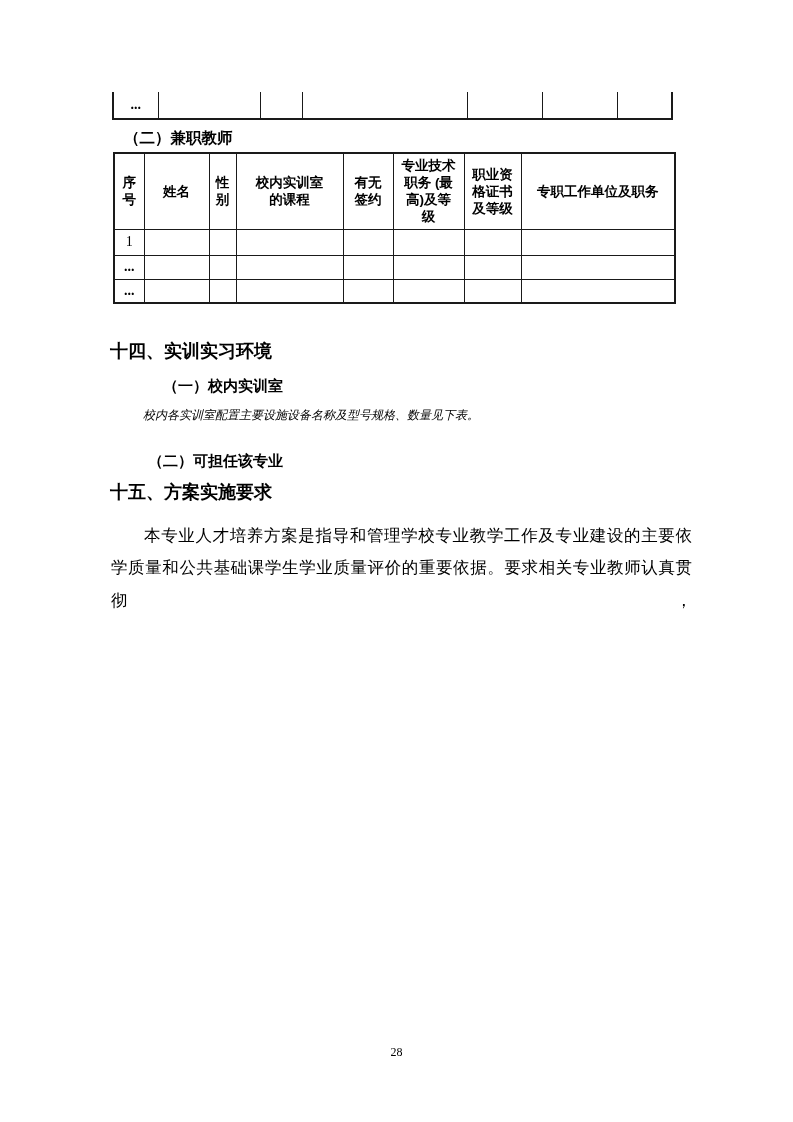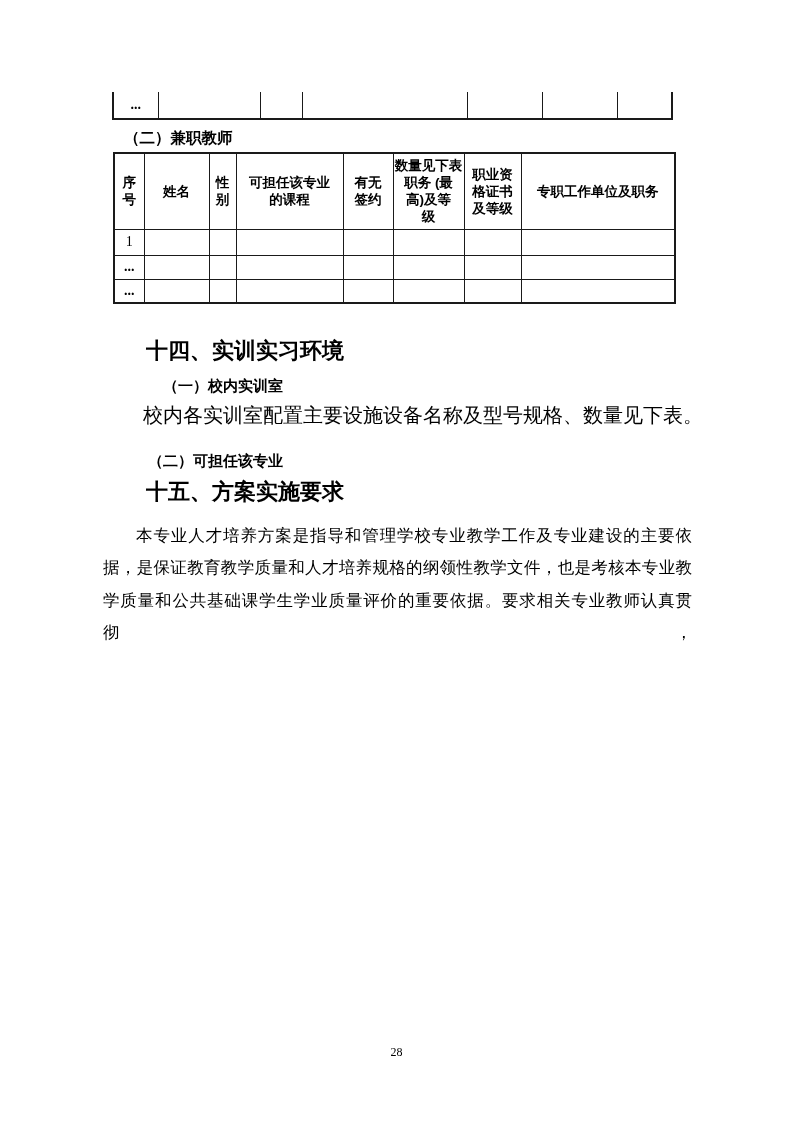--- a/index.html
+++ b/index.html
@@ -53,44 +53,44 @@
   .teacher-table td {
     font-size: 14px;
     font-family: "Liberation Serif", serif;
   }
   .teacher-table .dots { font-weight: bold; }
 
   
   .h-big {
     font-family: Liberation Serif, serif;
     font-weight: bold;
-    font-size: 22px;
+    font-size: 18px;
     line-height: 24px;
     white-space: nowrap;
-    margin-left: 36px;
   }
   .h-mid {
     font-family: "Liberation Sans", sans-serif;
     font-weight: bold;
     font-size: 15px;
     line-height: 22px;
     white-space: nowrap;
   }
   .body-line {
-    font-size: 20px;
+    font-size: 12px;
     line-height: 24px;
     white-space: nowrap;
+    font-style: italic;
   }
   .para {
     width: 589px;
     font-size: 16.5px;
     line-height: 32.4px;
   }
   .para .line { text-align: justify; }
-  .para .line.jl { text-align-last: justify; }
+  .para .line.jl { text-align-last: justify; margin-left: 8px; }
   .para .line.indent { text-indent: 33px; }
   .page-number {
     width: 793px;
     text-align: center;
     font-size: 12px;
   }
 </style>
 </head>
 <body>
 
@@ -135,25 +135,25 @@
         <col style="width:57px">
           <col style="width:154px">
       </colgroup>
       <tbody>
           <tr style="height:76px;">
         <th>序
 号</th>
         <th>姓名</th>
         <th>性
 别</th>
-        <th>可担任该专业
+        <th>校内实训室
 的课程</th>
         <th>有无
 签约</th>
-        <th>数量见下表
+        <th>专业技术
 职务 (最
 高)及等
 级</th>
         <th>职业资
 格证书
 及等级</th>
         <th>专职工作单位及职务</th>
       </tr>
       <tr style="height:26px;">
         <td>1</td>
@@ -194,19 +194,18 @@
   <div class="abs h-mid" style="left:148px; top:375px;margin-left:15px;">（一）校内实训室</div>
 
   <div class="abs body-line" style="left:103px; top:403px; text-indent:40px;">校内各实训室配置主要设施设备名称及型号规格、数量见下表。</div>
 
   <div class="abs h-mid" style="left:148px; top:450px;">（二）可担任该专业</div>
 
   <div class="abs h-big" style="left:110px; top:480px;">十五、方案实施要求</div>
 
   <div class="abs para" style="left:103px; top:520px;">
     <div class="line jl indent">本专业人才培养方案是指导和管理学校专业教学工作及专业建设的主要依</div>
-    <div class="line jl">据，是保证教育教学质量和人才培养规格的纲领性教学文件，也是考核本专业教</div>
     <div class="line jl">学质量和公共基础课学生学业质量评价的重要依据。要求相关专业教师认真贯彻，</div>
   </div>
 
   <div class="abs page-number" style="left:0px; top:1045px;">28</div>
 
 </div>
 
 </body></html>

